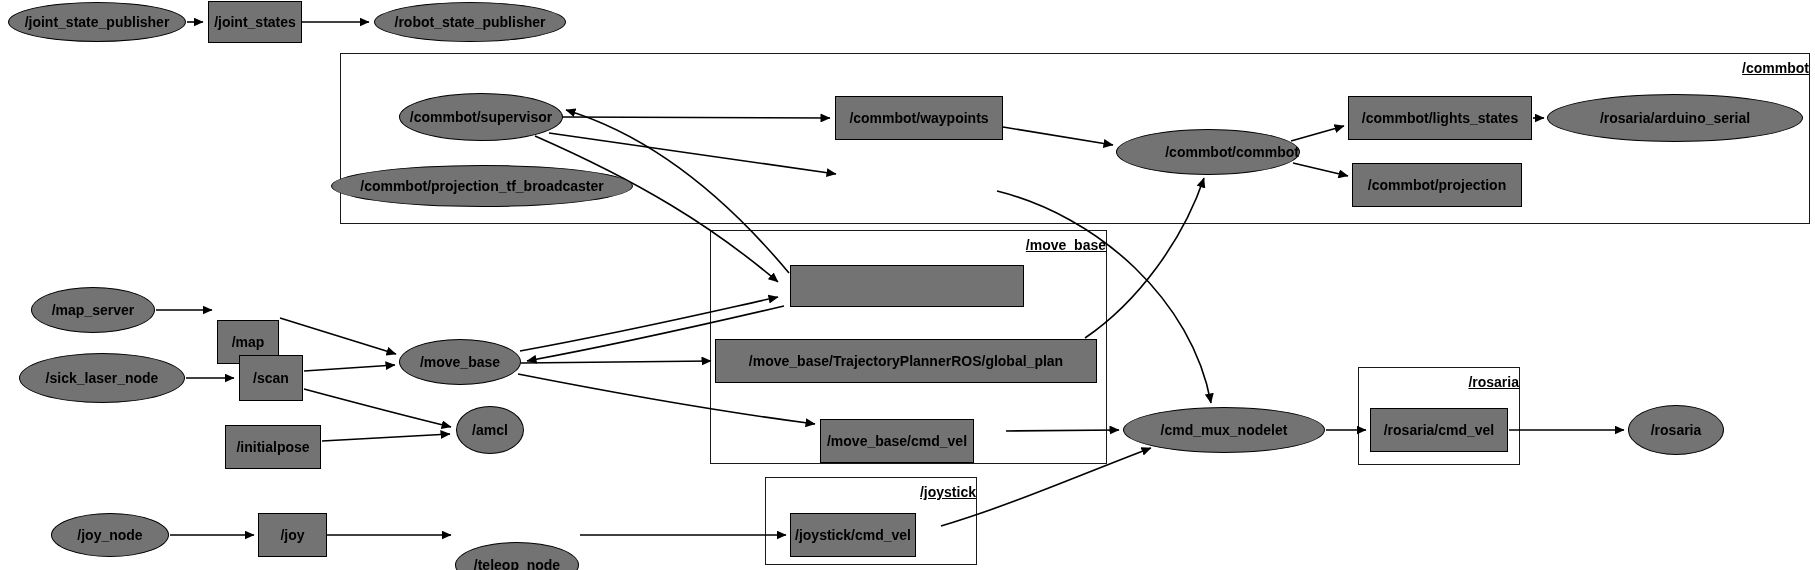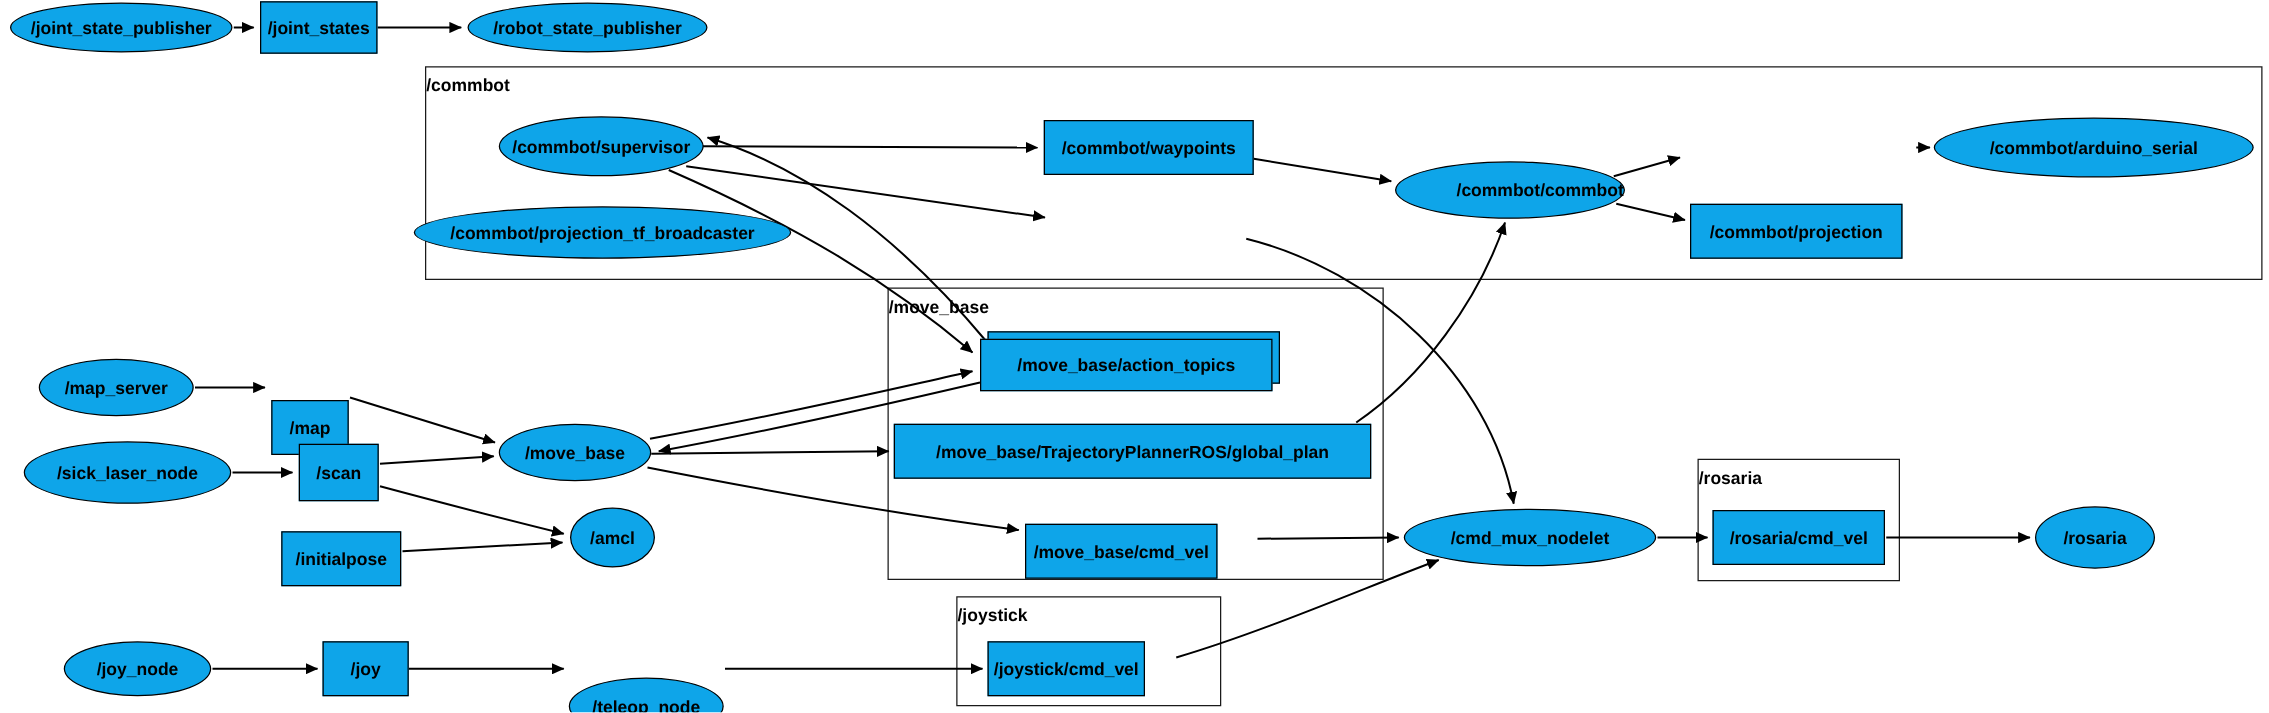--- a/index.html
+++ b/index.html
@@ -2,24 +2,24 @@
 <html><head>
 <meta charset="utf-8">
 <style>
   html,body { margin:0; padding:0; background:#ffffff; }
   .canvas {
     position:relative; width:1815px; height:570px; background:#ffffff;
     font-family:"Liberation Sans", sans-serif; font-weight:bold; font-size:14px; color:#000;
     overflow:hidden;
   }
   .group { position:absolute; border:1.5px solid #1a1a1a; background:transparent; }
-  .group-label { position:absolute; top:6px; left:0; right:0; text-align:left; white-space:nowrap; }
+  .group-label { position:absolute; top:6px; left:0; right:0; text-align:right; white-space:nowrap;text-decoration:underline; }
   .edges { position:absolute; left:0; top:0; width:1815px; height:570px; }
   .node, .topic, .shadow {
-    position:absolute; background:#0ea5e9; border:1.8px solid #000;
+    position:absolute; background:#737373; border:1.8px solid #000;
     display:flex; align-items:center; justify-content:center; white-space:nowrap;
     box-sizing:border-box;
   }
   .node { border-radius:50%; }
 </style>
 </head>
 <body>
 
 <div class="canvas">
 
@@ -86,21 +86,21 @@
   <div class="node" style="left:399px; top:93px; width:164px; height:48px;">
       <span>/commbot/supervisor</span>
     </div>
   <div class="node" style="left:331px; top:165px; width:302px; height:42px;">
       <span>/commbot/projection_tf_broadcaster</span>
     </div>
   <div class="node" style="left:1116px; top:129px; width:184px; height:46px;justify-content:flex-end;">
       <span>/commbot/commbot</span>
     </div>
   <div class="node" style="left:1547px; top:94px; width:256px; height:48px;">
-      <span>/commbot/arduino_serial</span>
+      <span>/rosaria/arduino_serial</span>
     </div>
   <div class="node" style="left:31px; top:287px; width:124px; height:46px;">
       <span>/map_server</span>
     </div>
   <div class="node" style="left:19px; top:353px; width:166px; height:50px;">
       <span>/sick_laser_node</span>
     </div>
   <div class="node" style="left:399px; top:339px; width:122px; height:46px;">
       <span>/move_base</span>
     </div>
@@ -128,25 +128,25 @@
     </div>
   <div class="topic" style="left:239px; top:355px; width:64px; height:46px;">
       <span>/scan</span>
     </div>
   <div class="topic" style="left:225px; top:425px; width:96px; height:44px;">
       <span>/initialpose</span>
     </div>
   <div class="topic" style="left:835px; top:96px; width:168px; height:44px;">
       <span>/commbot/waypoints</span>
     </div>
+  <div class="topic" style="left:1348px; top:96px; width:184px; height:44px;">
+      <span>/commbot/lights_states</span>
+    </div>
   <div class="topic" style="left:1352px; top:163px; width:170px; height:44px;">
       <span>/commbot/projection</span>
-    </div>
-  <div class="topic" style="left:784px; top:271px; width:234px; height:42px;">
-      <span>/move_base/action_topics</span>
     </div>
   <div class="topic" style="left:715px; top:339px; width:382px; height:44px;">
       <span>/move_base/TrajectoryPlannerROS/global_plan</span>
     </div>
   <div class="topic" style="left:820px; top:419px; width:154px; height:44px;">
       <span>/move_base/cmd_vel</span>
     </div>
   <div class="topic" style="left:258px; top:513px; width:69px; height:44px;">
       <span>/joy</span>
     </div>

